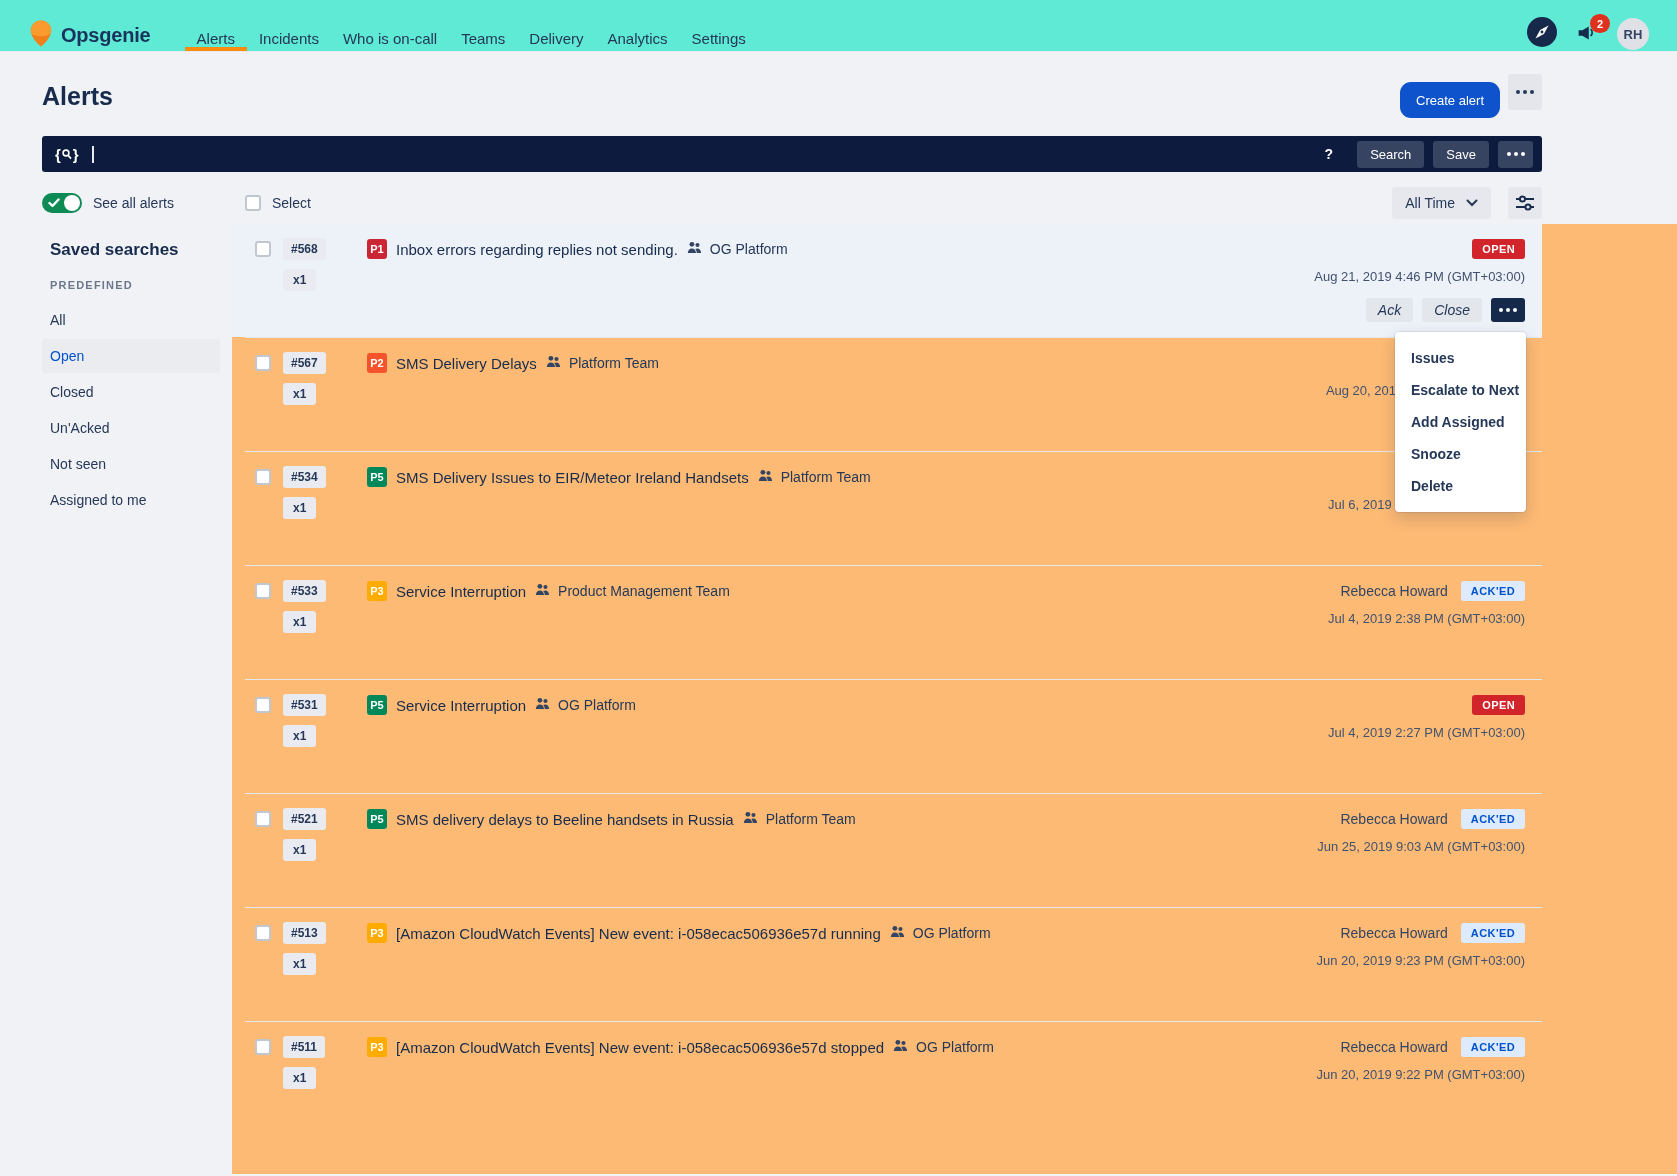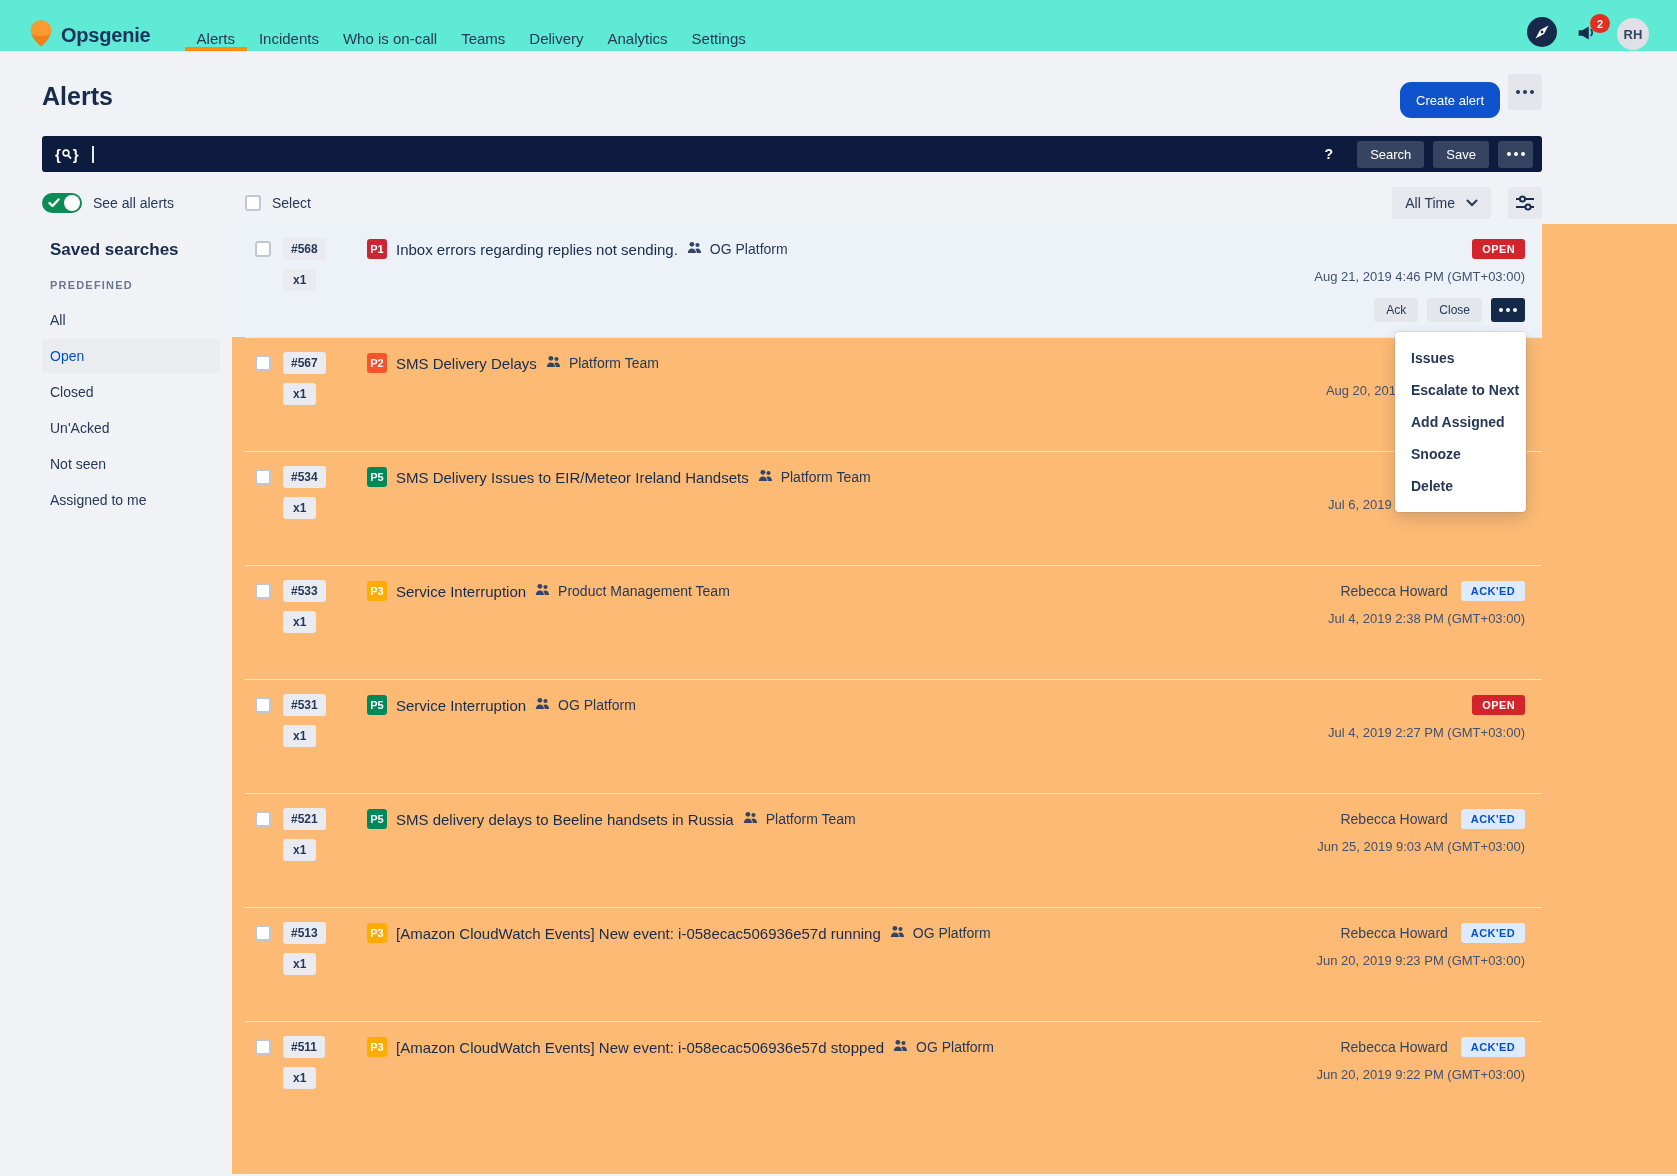--- a/index.html
+++ b/index.html
@@ -89,21 +89,21 @@
     align-items:flex-end; gap:9px; }
   .r-line1 { height:22px; display:flex; align-items:center; }
   .owner { font-size:14px; color:#344563; margin-right:13px; }
   .status { font-size:11px; font-weight:700; letter-spacing:.4px; border-radius:3px; padding:4px 10px; }
   .status.open { background:#D2252B; color:#FFFFFF; }
   .status.acked { background:#DEEBFF; color:#0052CC; }
   .r-time { font-size:13px; color:#42526E; height:18px; }
   .r-time.cut { margin-right:129px; }
   .r-actions { display:flex; gap:9px; position:relative; margin-top:2px; }
   .btn-act { background:#E3E6EB; color:#253858; border:none; border-radius:3px; height:24px;
-    padding:0 12px; font-size:12px; font-family:inherit; cursor:pointer; }
+    padding:0 12px; font-size:14px; font-family:inherit; cursor:pointer;font-style:italic; }
   .btn-act.dark { background:#15294B; color:#fff; width:34px; display:flex; align-items:center; justify-content:center; }
   .menu { position:absolute; top:34px; right:-1px; width:131px; background:#fff; border-radius:4px;
     padding:10px 0; z-index:20;
     box-shadow:0 0 0 1px rgba(9,30,66,.08), 0 6px 16px rgba(9,30,66,.18); }
   .menu-item { padding:8px 16px; font-size:14px; font-weight:600; color:#253858; cursor:pointer; white-space:nowrap; }
 </style>
 </head>
 <body>
 
 <div class="navbar">

